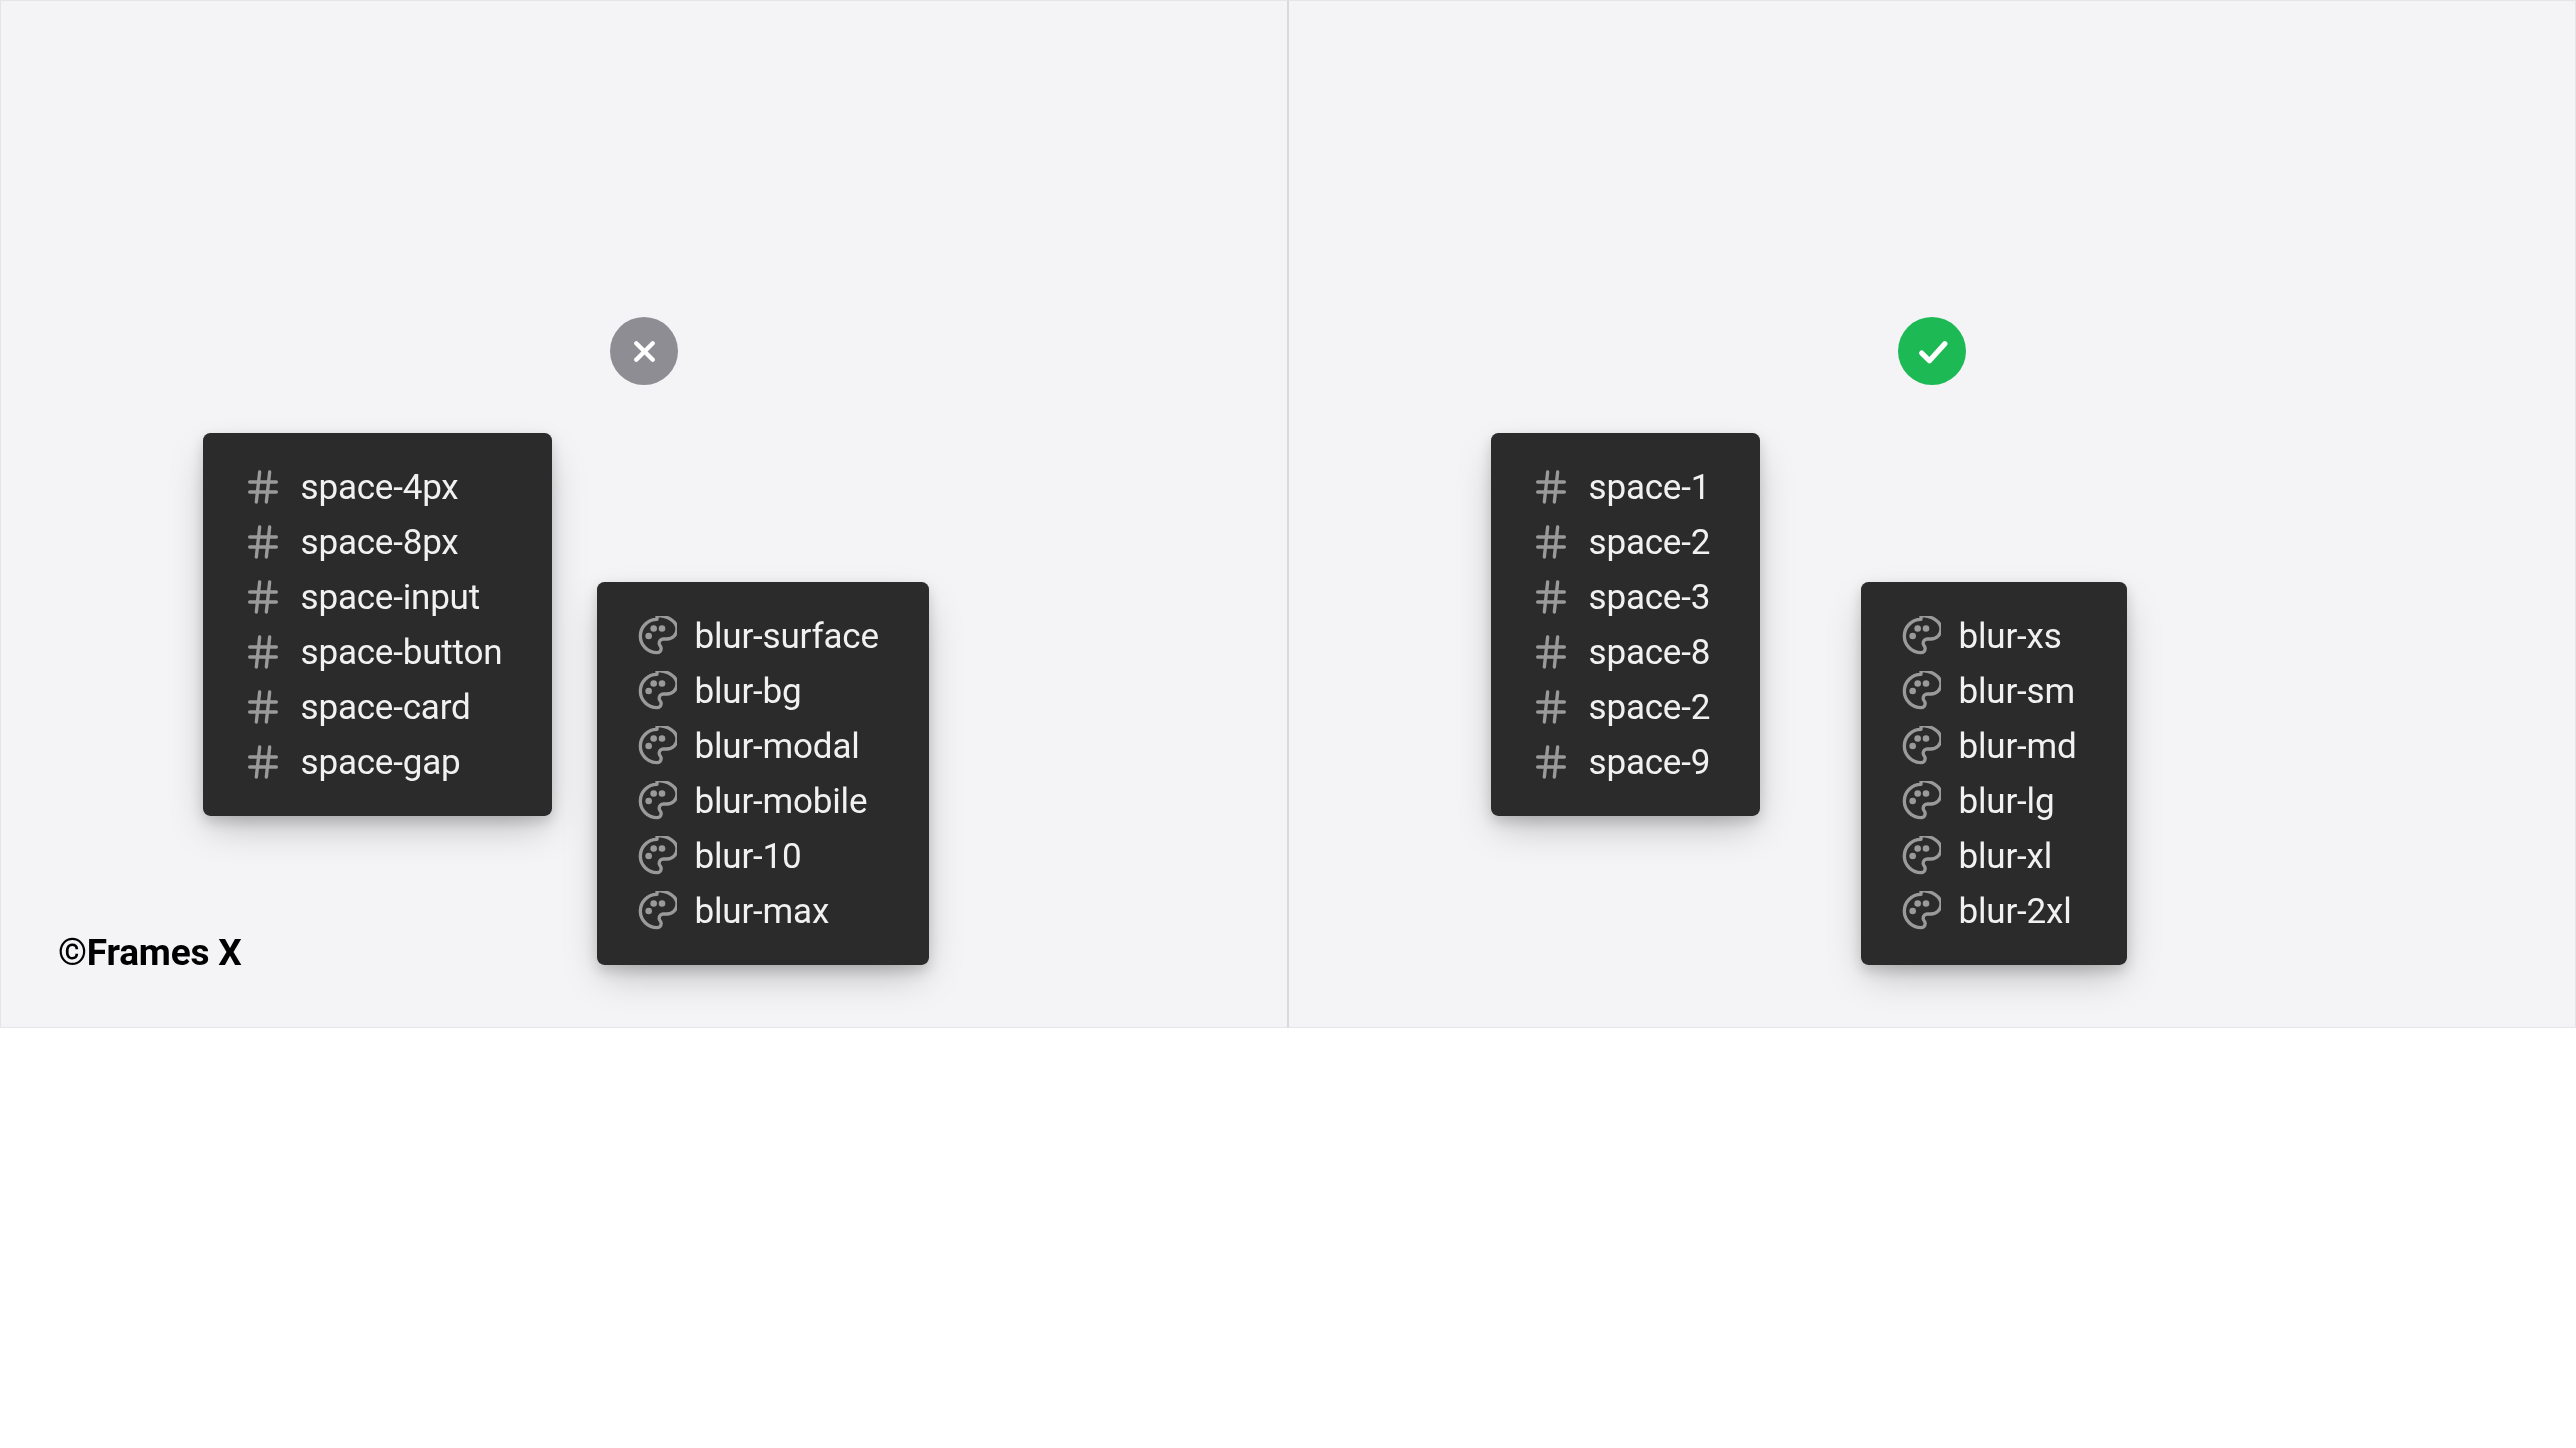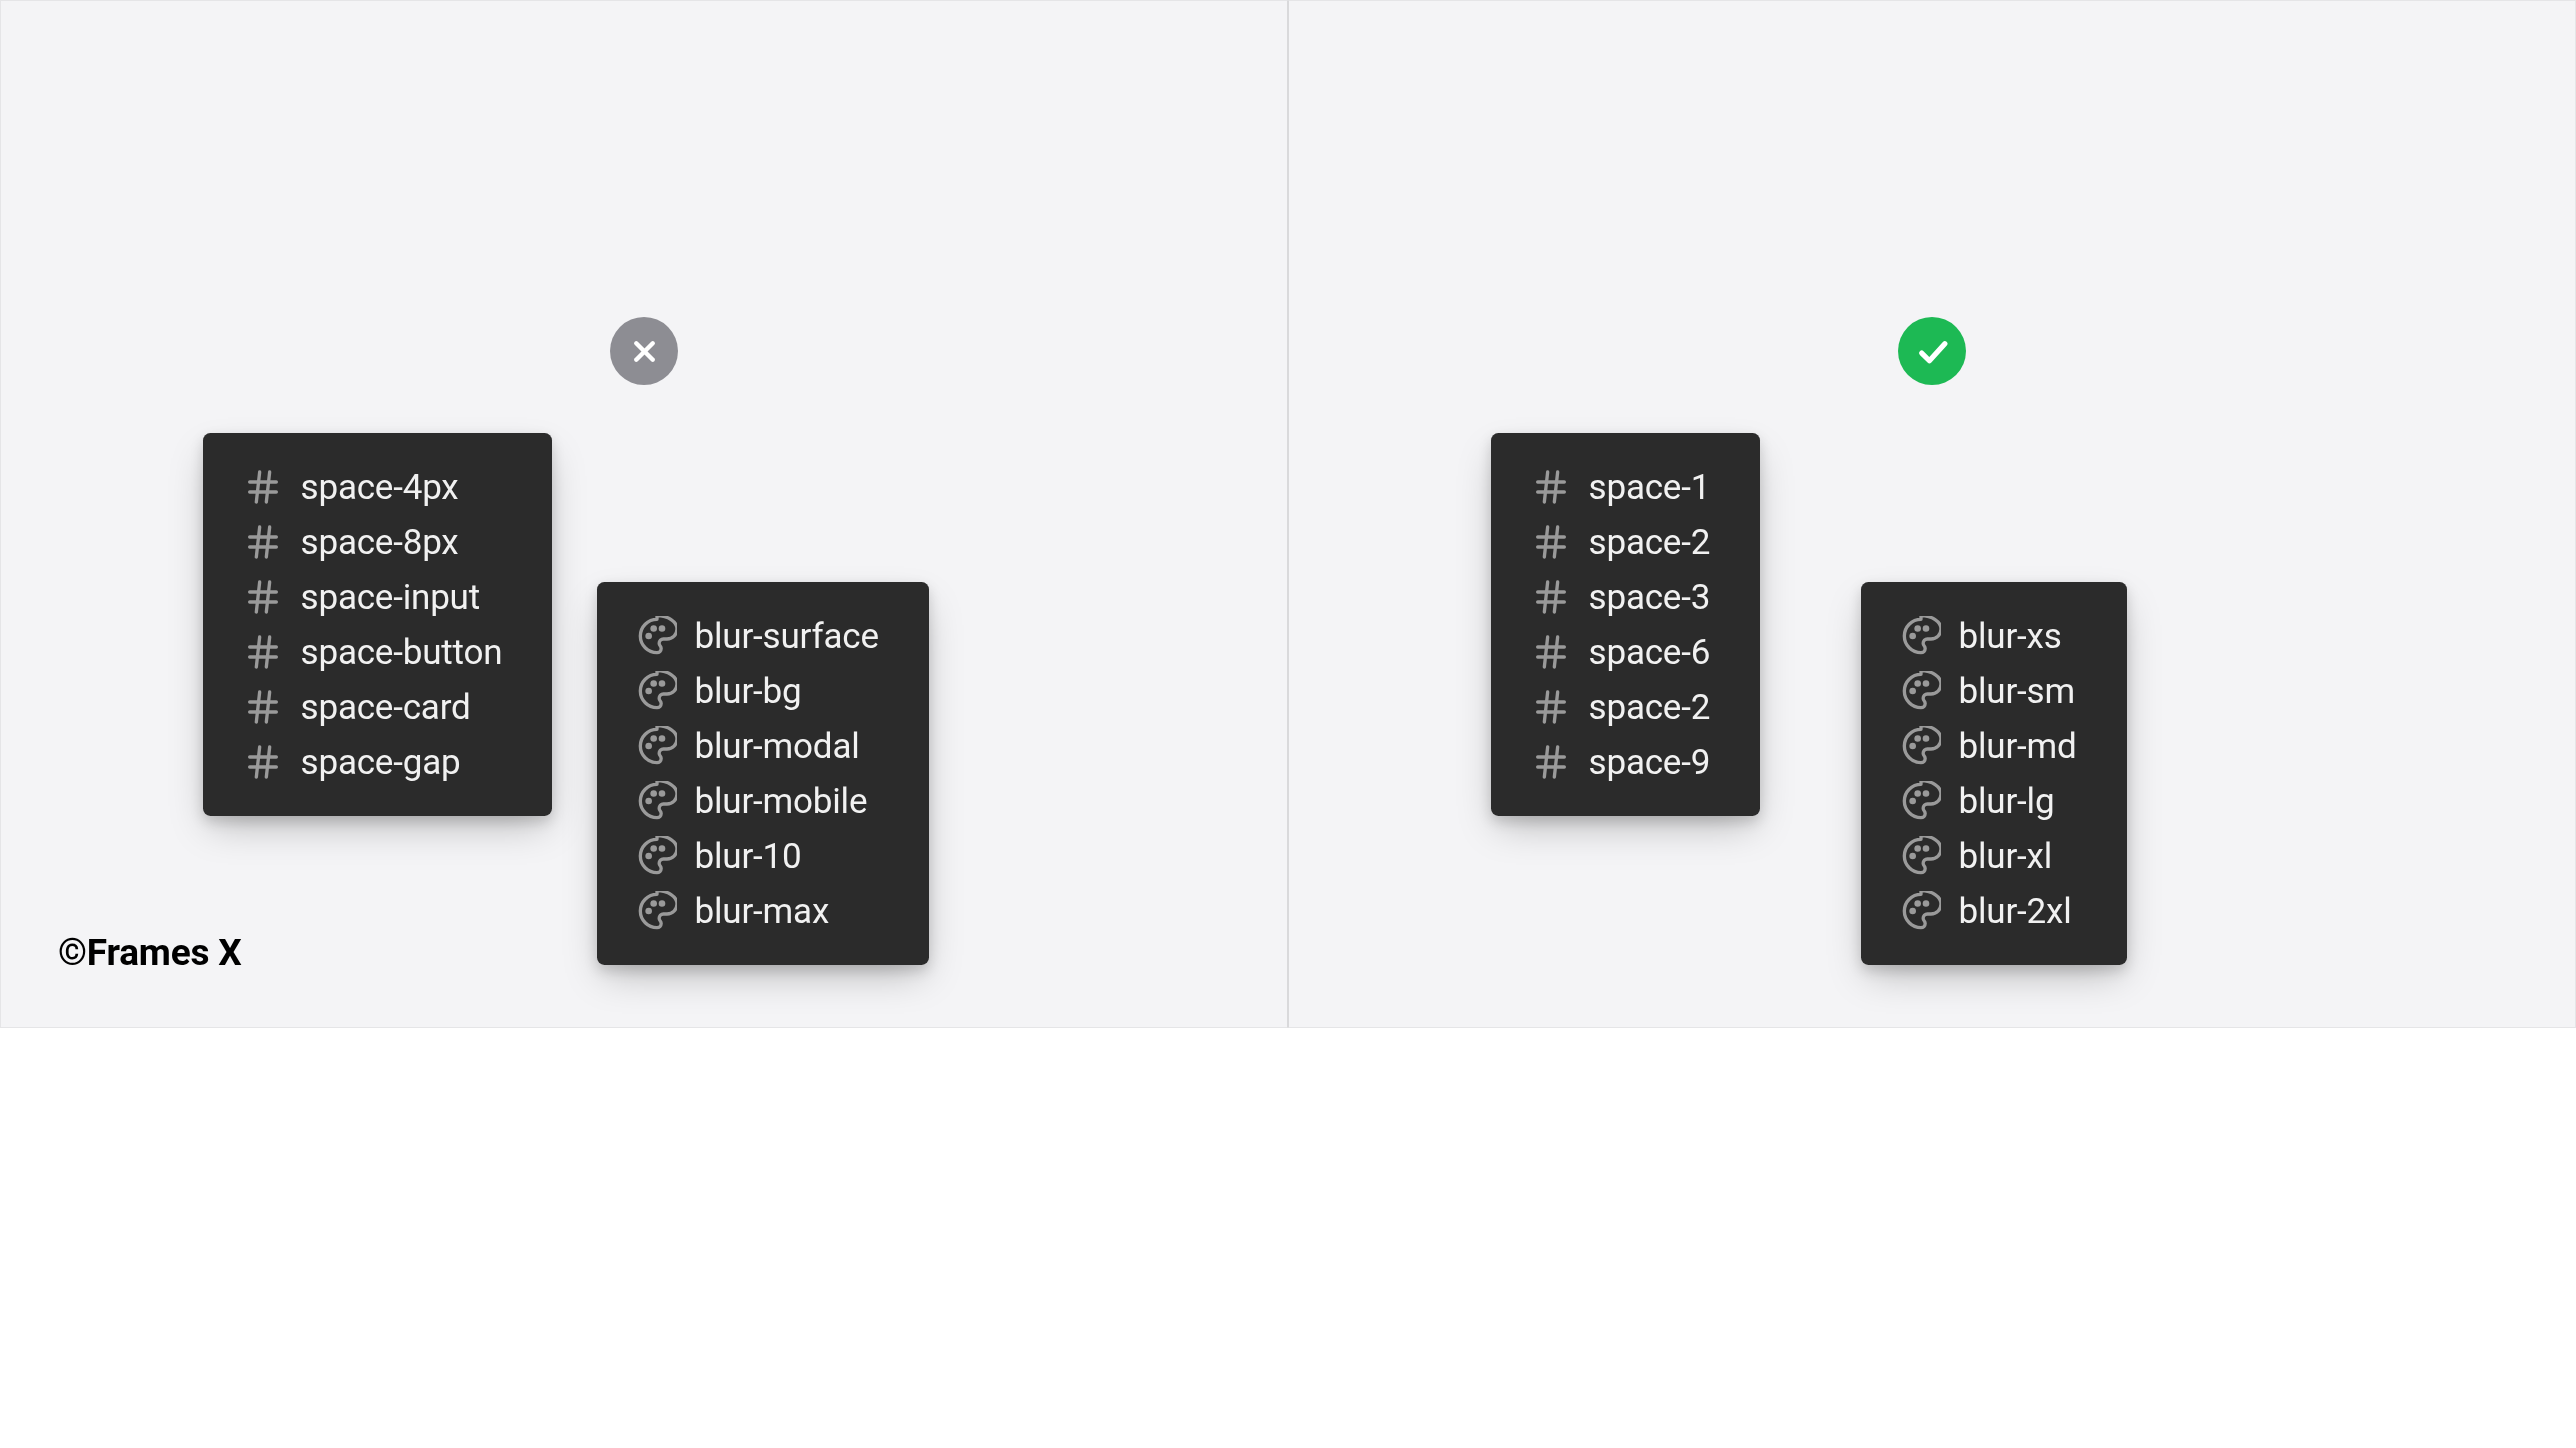--- a/index.html
+++ b/index.html
@@ -298,21 +298,21 @@
         </div>
         <div class="row">
           <span class="icon">
               <svg viewBox="0 0 24 24" width="40" height="40" fill="none" stroke="currentColor" stroke-width="2" stroke-linecap="round">
                 <line x1="4" y1="9" x2="20" y2="9"></line>
                 <line x1="4" y1="15" x2="20" y2="15"></line>
                 <line x1="10" y1="3" x2="8" y2="21"></line>
                 <line x1="16" y1="3" x2="14" y2="21"></line>
               </svg>
             </span>
-          <span class="label">space-6</span>
+          <span class="label">space-8</span>
         </div>
         <div class="row">
           <span class="icon">
               <svg viewBox="0 0 24 24" width="40" height="40" fill="none" stroke="currentColor" stroke-width="2" stroke-linecap="round">
                 <line x1="4" y1="9" x2="20" y2="9"></line>
                 <line x1="4" y1="15" x2="20" y2="15"></line>
                 <line x1="10" y1="3" x2="8" y2="21"></line>
                 <line x1="16" y1="3" x2="14" y2="21"></line>
               </svg>
             </span>

